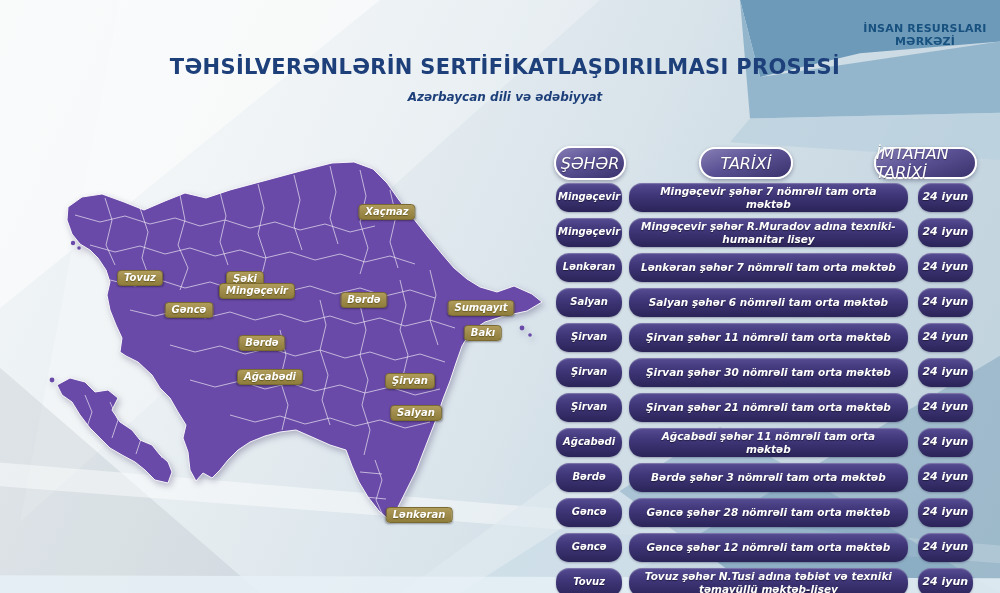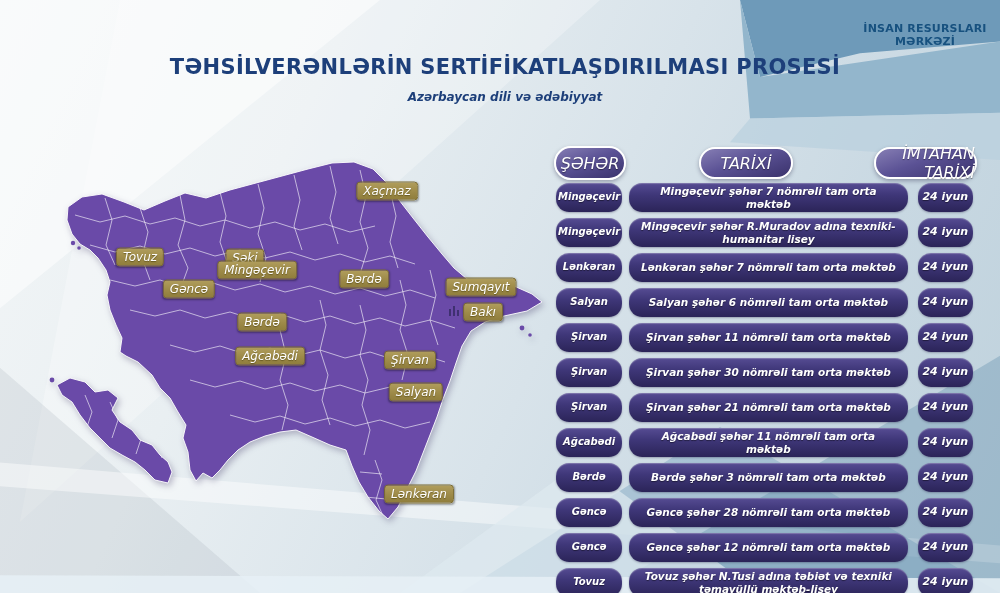--- a/index.html
+++ b/index.html
@@ -23,30 +23,30 @@
     color:#17517f;font-weight:bold;font-size:11px;line-height:13px;letter-spacing:.2px;}
   .title{position:absolute;left:130px;top:55px;width:750px;text-align:center;
     color:#1d3f7a;font-weight:bold;font-size:21px;letter-spacing:.3px;}
   .subtitle{position:absolute;left:130px;top:82px;width:750px;text-align:center;
     color:#1d3f7a;font-weight:bold;font-style:italic;font-size:12px;margin-top:8px;}
 
   .map-svg{position:absolute;left:30px;top:150px;filter:drop-shadow(2px 3px 3px rgba(50,40,90,.30));}
   .map-badge{position:absolute;transform:translate(-50%,-50%);white-space:nowrap;
     background:linear-gradient(180deg,#b09d5c 0%,#9d8a48 55%,#8f7d3c 100%);
     border:1px solid #7a6a30;border-radius:4px;padding:1px 6px 2px 6px;
-    color:#ffffff;font-weight:normal;font-style:italic;font-size:12px;
-    text-shadow:0 1px 1px rgba(70,60,10,.6);box-shadow:0 1px 2px rgba(0,0,0,.35);}
+    color:#ffffff;font-weight:bold;font-style:italic;font-size:10px;
+    text-shadow:0 1px 1px rgba(70,60,10,.6);box-shadow:0 1px 2px rgba(0,0,0,.35);margin-top:21px;}
 
   .hdr-pill{position:absolute;display:flex;align-items:center;justify-content:center;
     background:linear-gradient(160deg,#867eb4 0%,#5b5295 45%,#3a326c 100%);
     border:2px solid #ffffff;border-radius:17px;color:#fff;font-weight:normal;font-style:italic;
     font-size:16px;box-shadow:0 2px 4px rgba(30,25,60,.35);text-shadow:0 1px 1px rgba(0,0,0,.4);}
   .hdr-city{left:554px;top:146px;width:68px;height:30px;}
   .hdr-school{left:699px;top:147px;width:90px;height:28px;}
-  .hdr-date{left:874px;top:147px;width:99px;height:28px;text-align:right;}
+  .hdr-date{left:874px;top:147px;width:99px;height:28px;}
 
   .rows{position:absolute;left:556px;top:183px;width:417px;}
   .row{display:flex;align-items:stretch;margin-bottom:6px;}
   .pill{display:flex;align-items:center;justify-content:center;text-align:center;
     background:linear-gradient(180deg,#564c93 0%,#3f3779 40%,#2b2458 100%);
     border-radius:13px;color:#fff;font-weight:bold;font-style:italic;
     font-size:10.5px;line-height:12.5px;min-height:25px;
     box-shadow:inset 0 1px 1px rgba(255,255,255,.25),0 1px 2px rgba(30,25,60,.3);
     text-shadow:0 1px 1px rgba(0,0,0,.45);}
   .cell-city{width:64px;font-size:10px;padding:1px 2px;}

